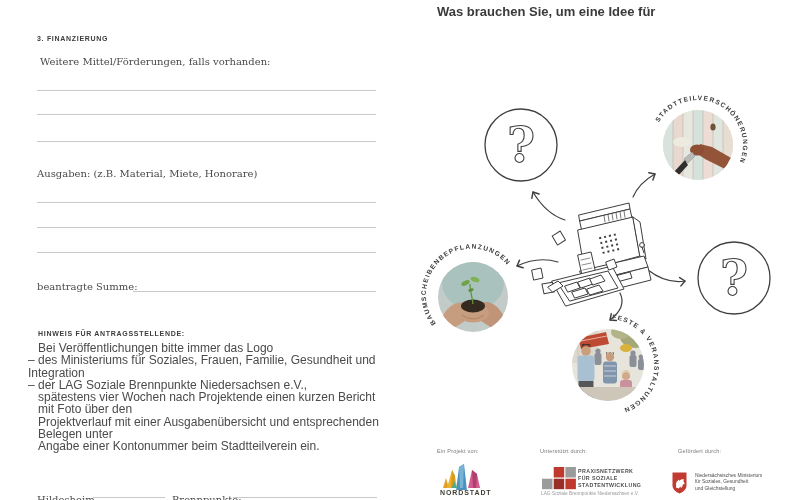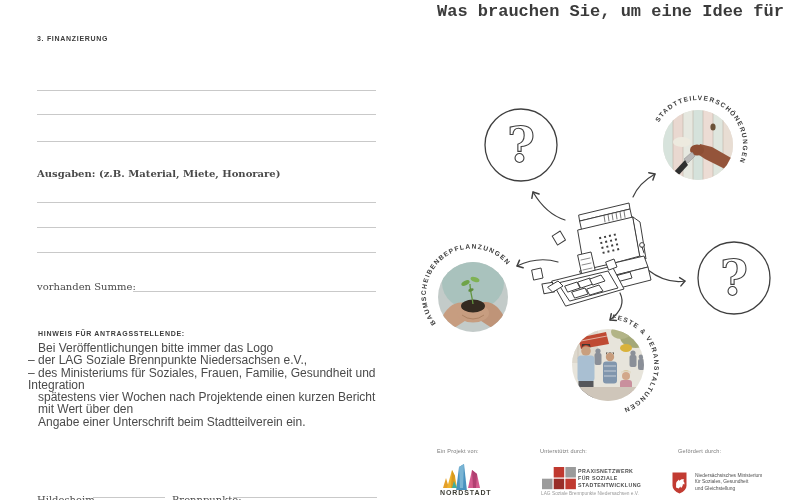--- a/index.html
+++ b/index.html
@@ -5,62 +5,64 @@
   html,body{margin:0;padding:0;}
   body{width:800px;height:500px;background:#ffffff;position:relative;overflow:hidden;
        font-family:"Liberation Sans",sans-serif;color:#3f3f3f;}
   .abs{position:absolute;}
   .rule{position:absolute;height:0;border-top:1px solid #c9c9c9;}
   .micro-head{font-family:"Liberation Sans",sans-serif;font-weight:700;font-size:7px;
               letter-spacing:.7px;color:#3c3c3c;}
   .serif{font-family:"DejaVu Serif",serif;font-size:10px;color:#4a4a4a;}
   .note{font-family:Liberation Sans, sans-serif;font-size:12px;line-height:12.3px;color:#4a4a4a;}
   .note .ind{padding-left:10px;}
-  .title{font-family:Liberation Mono, monospace;font-weight:700;font-size:17px;
+  .title{font-family:Liberation Sans, sans-serif;font-weight:700;font-size:13px;
          line-height:20.5px;color:#3b3b3b;}
   .flabel{font-size:5.5px;color:#7a7a7a;letter-spacing:.2px;}
   .praxis-lines{font-weight:700;font-size:5.3px;line-height:7px;letter-spacing:.4px;color:#4f4f4f;}
   .praxis-sub{font-size:4.8px;color:#9a9a9a;}
   .ministry-lines{font-size:4.9px;line-height:6.4px;color:#4f4f4f;}
   .nordstadt-word{font-weight:600;font-size:7px;letter-spacing:.9px;color:#3e3e36;}
   svg text.curv{font-family:"Liberation Sans",sans-serif;font-weight:700;font-size:6.6px;
                 letter-spacing:1.25px;fill:#3d3d3d;}
   svg .qm{font-family:"DejaVu Serif",serif;font-weight:700;font-size:48px;
           fill:#ffffff;stroke:#3f3f3f;stroke-width:1.1px;}
   .sig-row{font-family:"DejaVu Serif",serif;font-size:10px;color:#4a4a4a;margin-top:8px;}
 </style>
 </head>
 <body>
 
 <div class="abs" style="left:0;top:0;width:418px;height:500px;">
 
   <div class="abs micro-head" style="left:37px;top:35px;">3. FINANZIERUNG</div>
 
+  <div class="abs serif" style="left:40px;top:56px;">Weitere Mittel/Förderungen, falls vorhanden:</div>
 
   <div class="rule" style="left:37px;top:90px;width:339px;"></div>
   <div class="rule" style="left:37px;top:114px;width:339px;"></div>
   <div class="rule" style="left:37px;top:141px;width:339px;"></div>
 
-  <div class="abs serif" style="left:37px;top:168px;font-weight:bold;">Ausgaben: (z.B. Material, Miete, Honorare)</div>
+  <div class="abs serif" style="left:37px;top:168px;">Ausgaben: (z.B. Material, Miete, Honorare)</div>
 
   <div class="rule" style="left:37px;top:202px;width:339px;"></div>
   <div class="rule" style="left:37px;top:227px;width:339px;"></div>
   <div class="rule" style="left:37px;top:252px;width:339px;"></div>
 
-  <div class="abs serif" style="left:37px;top:281px;">vorhanden Summe:</div>
+  <div class="abs serif" style="left:37px;top:281px;">beantragte Summe:</div>
   <div class="rule" style="left:133px;top:291px;width:243px;"></div>
 
   <div class="abs micro-head" style="left:38px;top:330px;">HINWEIS FÜR ANTRAGSSTELLENDE:</div>
 
   <div class="abs note" style="left:28px;top:342px;width:360px;">
     <div class="ind">Bei Veröffentlichungen bitte immer das Logo</div>
+    <div class="hang">– des Ministeriums für Soziales, Frauen, Familie, Gesundheit und Integration</div>
     <div class="hang">– der LAG Soziale Brennpunkte Niedersachsen e.V.,</div>
-    <div class="hang">– des Ministeriums für Soziales, Frauen, Familie, Gesundheit und Integration</div>
-    <div class="ind">spätestens vier Wochen nach Projektende einen kurzen Bericht mit Wert über den</div>
-    <div class="ind">Angabe einer Unterschrift beim Stadtteilverein ein.</div>
+    <div class="ind">spätestens vier Wochen nach Projektende einen kurzen Bericht mit Foto über den</div>
+    <div class="ind">Projektverlauf mit einer Ausgabenübersicht und entsprechenden Belegen unter</div>
+    <div class="ind">Angabe einer Kontonummer beim Stadtteilverein ein.</div>
   </div>
 
   <div class="abs sig-row" style="left:37px;top:486px;">Hildesheim,</div>
   <div class="rule" style="left:93px;top:497px;width:72px;"></div>
   <div class="abs sig-row" style="left:172px;top:486px;">Brennpunkte:</div>
   <div class="rule" style="left:233px;top:497px;width:144px;"></div>
 </div>
 
 <div class="abs" style="left:418px;top:0;width:382px;height:500px;">
 

